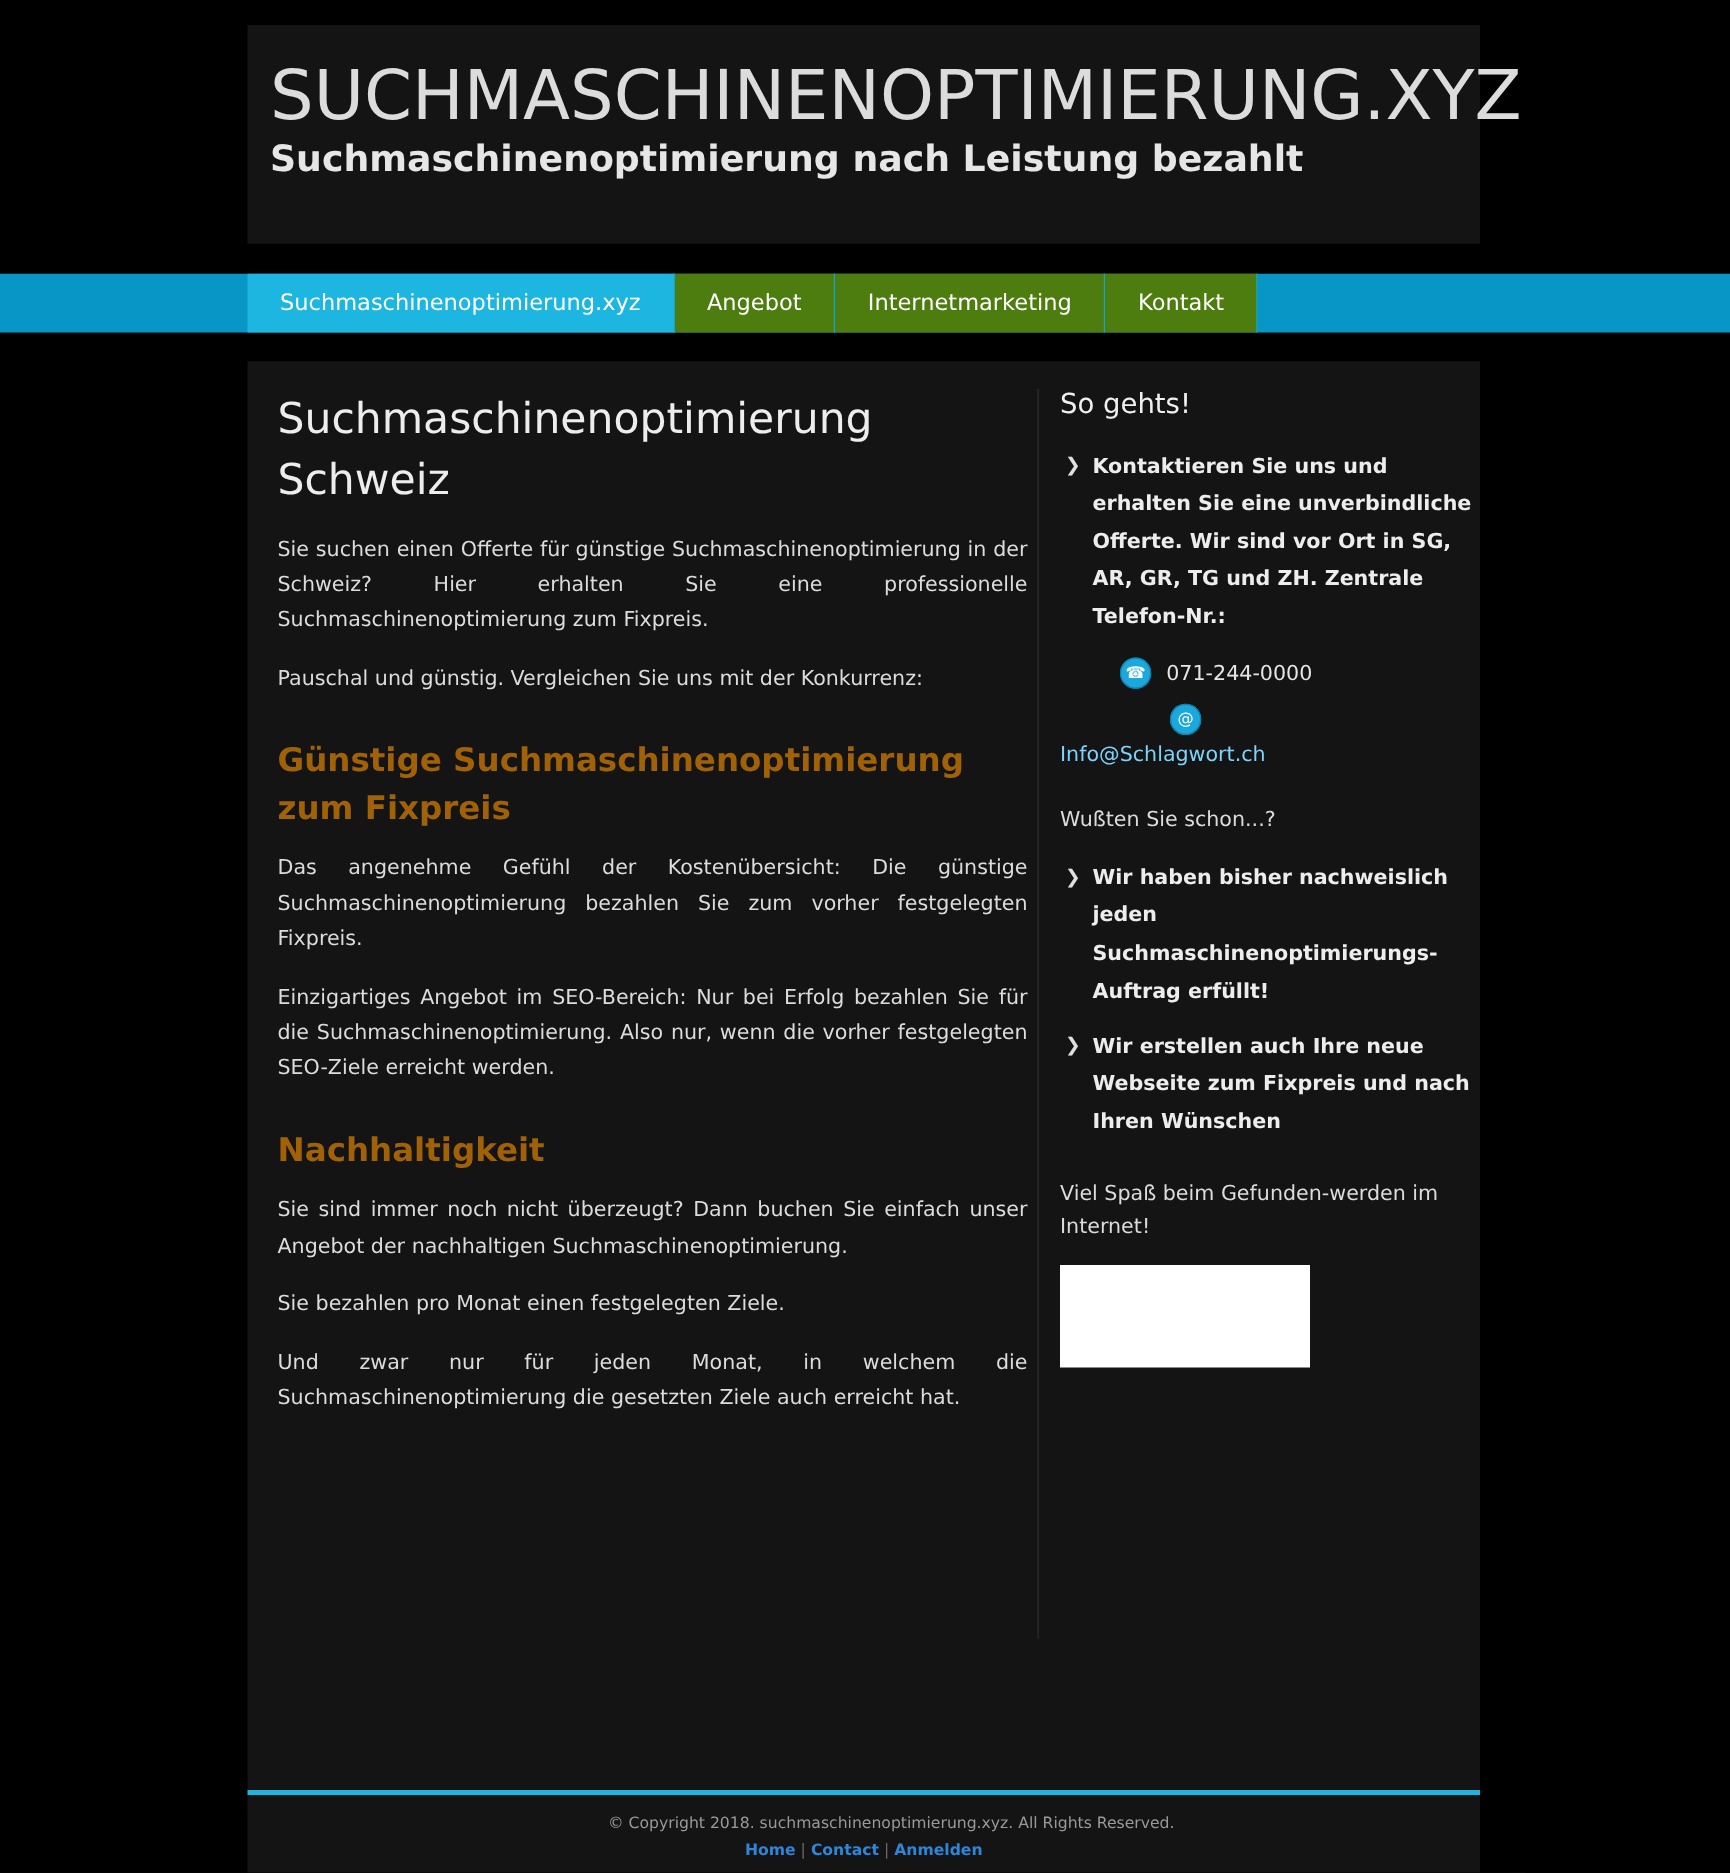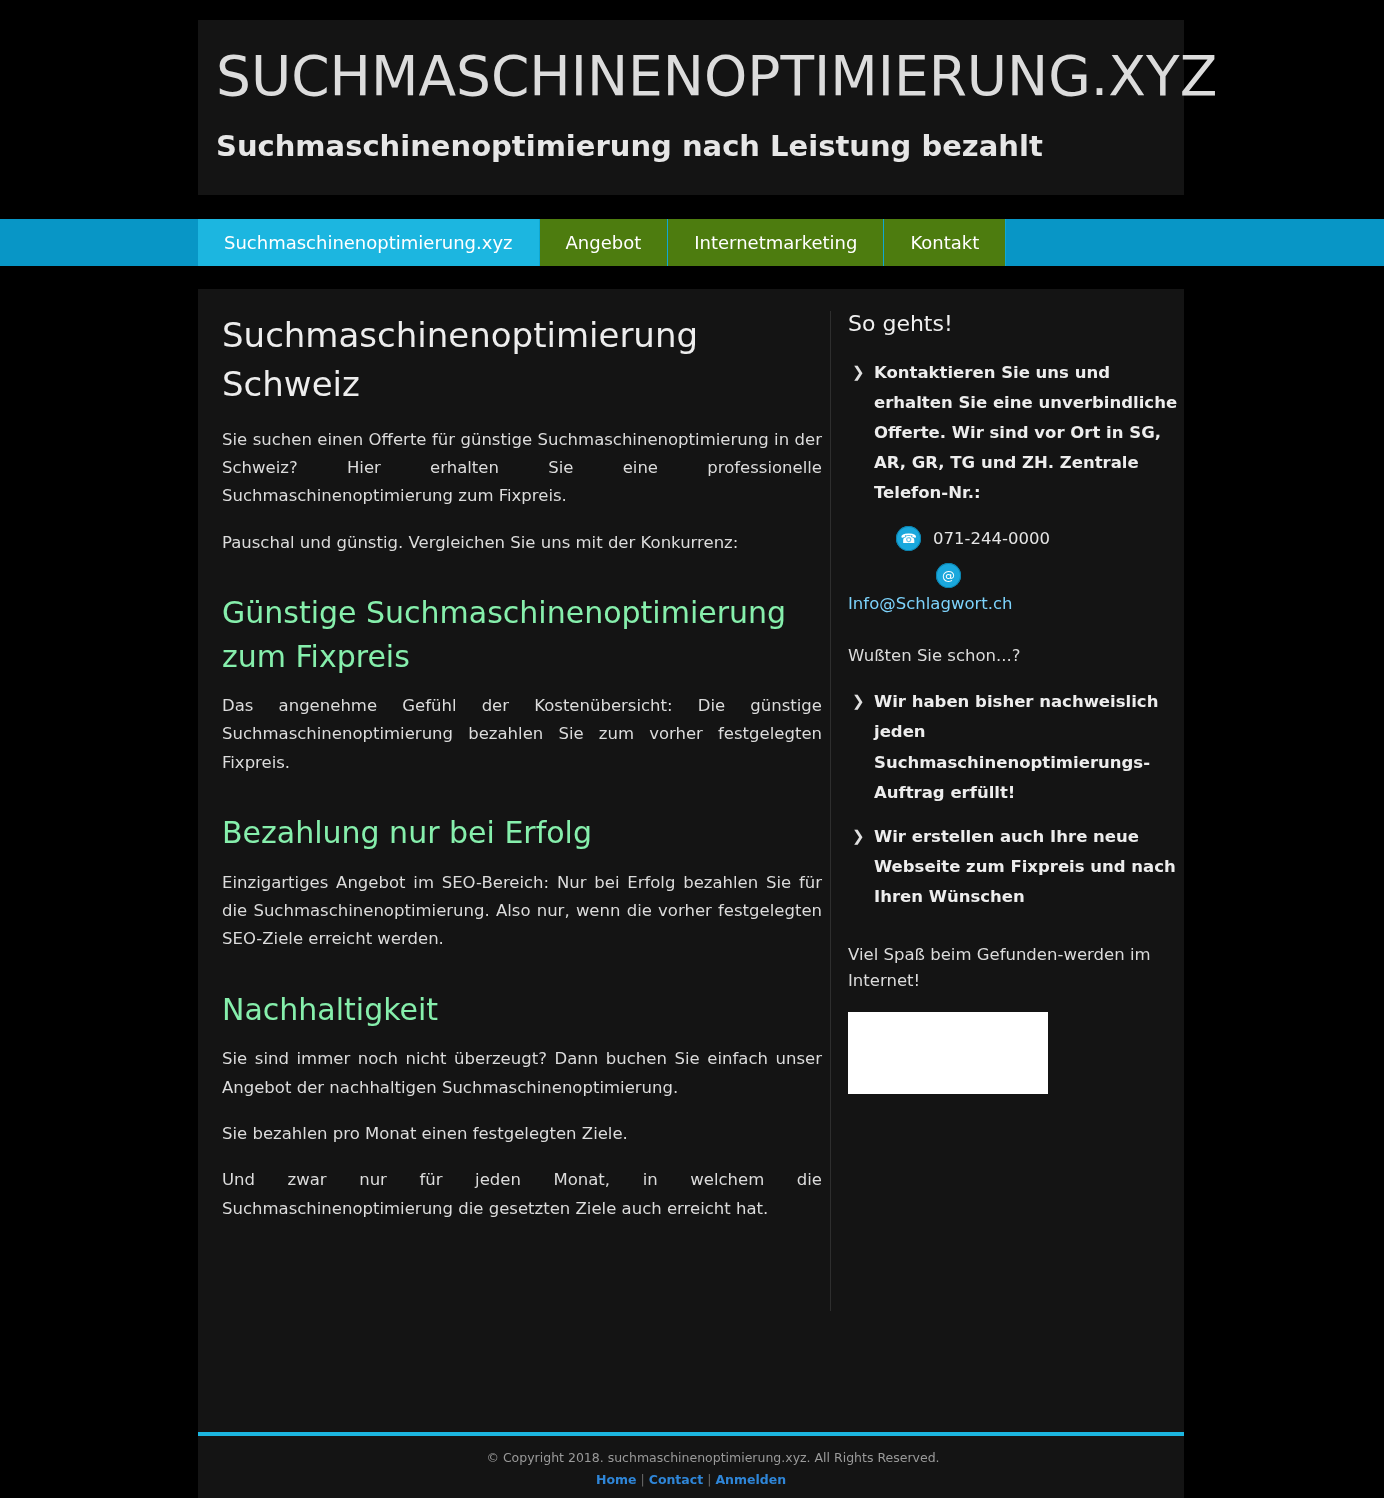--- a/index.html
+++ b/index.html
@@ -39,21 +39,21 @@
     color: #dcdcdc;
     letter-spacing: 0px;
     line-height: 1.1;
     white-space: nowrap;
   }
   .site-tagline {
     font-family: "DejaVu Sans", sans-serif;
     font-size: 29px;
     font-weight: 600;
     color: #e6e6e6;
-    margin-top: 22px;
+    margin-top: 3px;
     white-space: nowrap;
   }
   
   .navbar {
     position: absolute;
     left: 0;
     top: 219px;
     width: 1384px;
     height: 47px;
     background: #0896c6;
@@ -111,23 +111,23 @@
     width: 335px;
   }
   h1.main-h {
     font-size: 34px;
     font-weight: 400;
     color: #ededed;
     line-height: 1.45;
     margin: 0 0 16px 0;
   }
   h2.sub-h {
-    font-size: 30px;
-    font-weight: 400;
-    color: #86efac;
+    font-size: 26px;
+    font-weight: 700;
+    color: #a16207;
     line-height: 1.45;
     margin: 34px 0 14px 0;
   }
   p.body-txt {
     font-size: 16.5px;
     line-height: 1.72;
     color: #dcdcdc;
     margin: 0 0 18px 0;
     text-align: justify;
   }
@@ -267,21 +267,20 @@
   <div class="content">
 
     <div class="col-left">
       <h1 class="main-h">Suchmaschinenoptimierung Schweiz</h1>
       <p class="body-txt">Sie suchen einen Offerte für günstige Suchmaschinenoptimierung in der Schweiz? Hier erhalten Sie eine professionelle Suchmaschinenoptimierung zum Fixpreis.</p>
       <p class="body-txt">Pauschal und günstig.  Vergleichen Sie uns mit der Konkurrenz:</p>
 
       <h2 class="sub-h">Günstige Suchmaschinenoptimierung zum Fixpreis</h2>
       <p class="body-txt">Das angenehme Gefühl der Kostenübersicht: Die günstige Suchmaschinenoptimierung bezahlen Sie zum vorher festgelegten Fixpreis.</p>
 
-      <h2 class="sub-h">Bezahlung nur bei Erfolg</h2>
       <p class="body-txt">Einzigartiges Angebot im SEO-Bereich: Nur bei Erfolg bezahlen Sie für die Suchmaschinenoptimierung. Also nur, wenn die vorher festgelegten SEO-Ziele erreicht werden.</p>
 
       <h2 class="sub-h">Nachhaltigkeit</h2>
       <p class="body-txt">Sie sind immer noch nicht überzeugt? Dann buchen Sie einfach unser Angebot der nachhaltigen Suchmaschinenoptimierung.</p>
       <p class="body-txt">Sie bezahlen pro Monat einen festgelegten Ziele.</p>
       <p class="body-txt">Und zwar nur für jeden Monat, in welchem die Suchmaschinenoptimierung die gesetzten Ziele auch erreicht hat.</p>
     </div>
 
     <div class="divider"></div>
 

